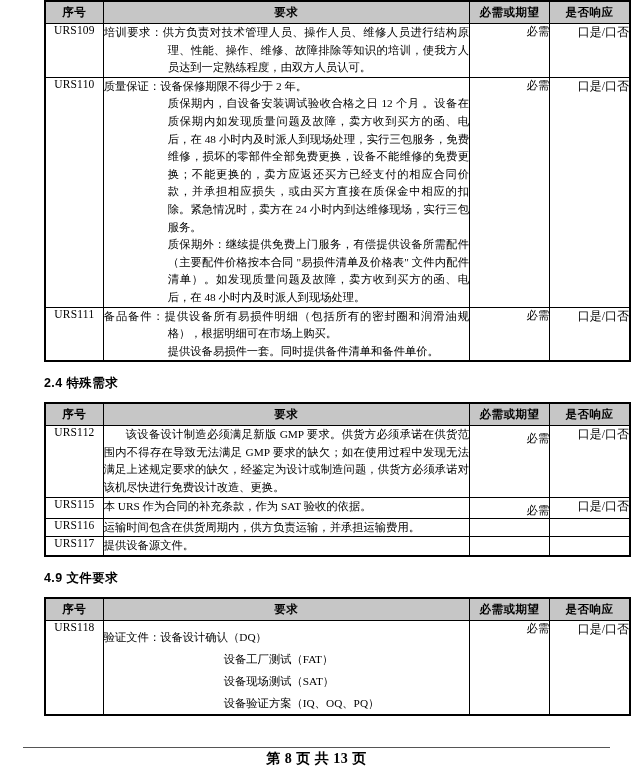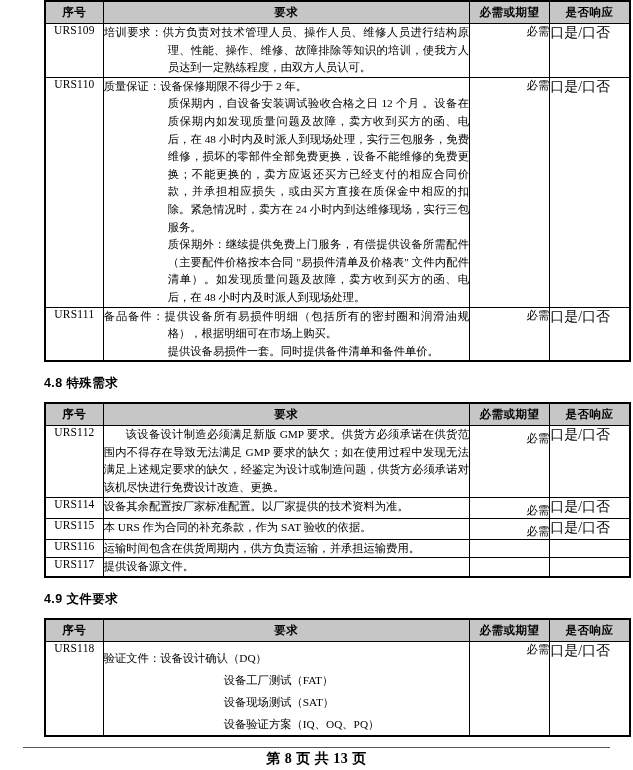--- a/index.html
+++ b/index.html
@@ -71,22 +71,22 @@
   td.cell-must {
     text-align: right;
     font-size: 11.3px;
     vertical-align: middle;
   }
   td.cell-must.top {
     vertical-align: top;
     padding-top: 5px;
   }
   td.cell-resp {
-    text-align: left;
-    font-size: 14px;
+    text-align: right;
+    font-size: 12px;
     vertical-align: top;
     padding-top: 5px;
   }
 
   .req-line { display: block; white-space: pre-wrap; }
   .indent-1 { text-indent: 22px; }
   .hang {
     padding-left: 64px;
     text-indent: -64px;
   }
@@ -175,21 +175,21 @@
         </td>
         <td class="cell-must">必需</td>
         <td class="cell-resp">口是/口否</td>
       </tr>
     </tbody>
   </table>
 
   <div class="spacer-md"></div>
 
   <div class="sec-wrap">
-    <h2 class="section">4.8 特殊需求</h2>
+    <h2 class="section">2.4 特殊需求</h2>
   </div>
 
   <div class="spacer-sm"></div>
 
   <table class="urs">
     <colgroup>
       <col class="col-no">
         <col class="col-req">
         <col class="col-must">
         <col class="col-resp">
@@ -207,28 +207,20 @@
       <tr>
         <td class="cell-no">URS112</td>
         <td class="cell-req">
           <span class="req-line indent-1">该设备设计制造必须满足新版 GMP 要求。供货方必须承诺在供货范围内不得存在导致无法满足 GMP 要求的缺欠；如在使用过程中发现无法满足上述规定要求的缺欠，经鉴定为设计或制造问题，供货方必须承诺对该机尽快进行免费设计改造、更换。</span>
         </td>
         <td class="cell-must top">必需</td>
         <td class="cell-resp">口是/口否</td>
       </tr>
 
 
-      <tr>
-        <td class="cell-no">URS114</td>
-        <td class="cell-req">
-          <span class="req-line">设备其余配置按厂家标准配置。以厂家提供的技术资料为准。</span>
-        </td>
-        <td class="cell-must top">必需</td>
-        <td class="cell-resp">口是/口否</td>
-      </tr>
 
       <tr>
         <td class="cell-no">URS115</td>
         <td class="cell-req">
           <span class="req-line">本 URS 作为合同的补充条款，作为 SAT 验收的依据。</span>
         </td>
         <td class="cell-must top">必需</td>
         <td class="cell-resp">口是/口否</td>
       </tr>
 

